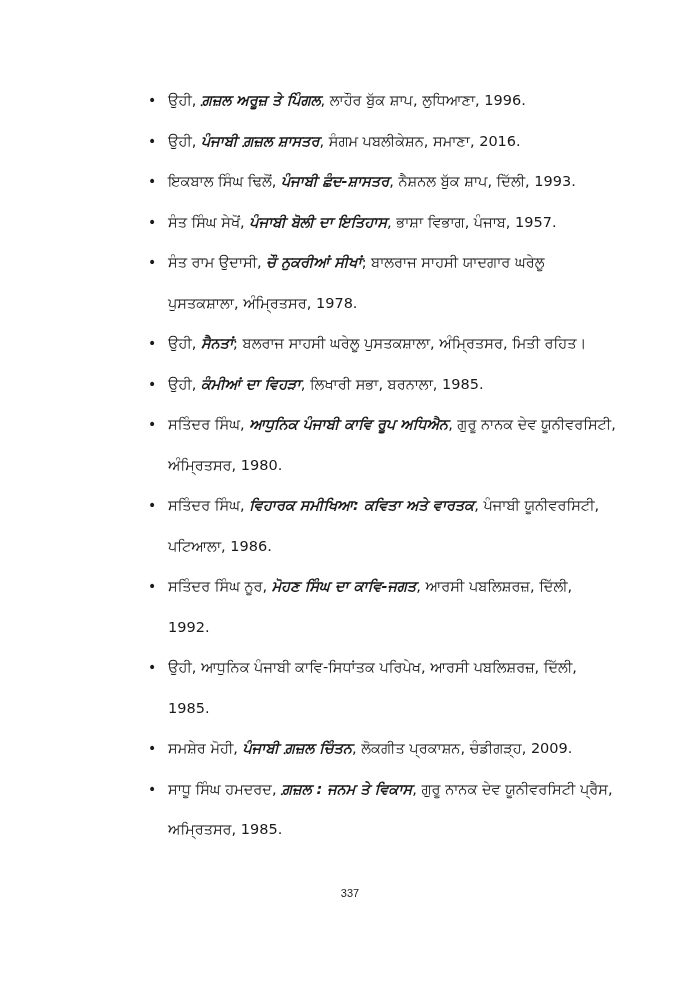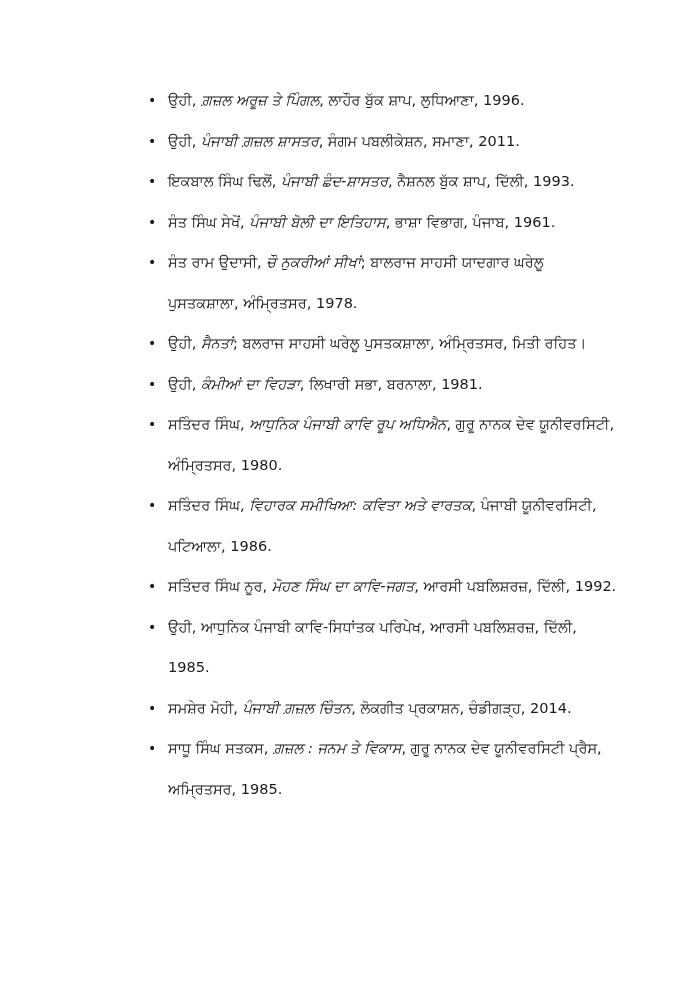--- a/index.html
+++ b/index.html
@@ -14,40 +14,41 @@
       position: relative;
       padding-left: 20px;
       font-size: 14.5px;
       line-height: 40.5px;
       margin: 0 0 0 0;
     }
     .bullet {
       position: absolute; left: 0; top: 0;
       font-size: 14px;
     }
-    .title { font-style: italic; }
+    .title { font-style: italic; font-weight: bold; }
     .page-number {
       position: absolute; left: 0; width: 700px; top: 887px;
       text-align: center; font-size: 11px; color: #222;
       font-family: "Liberation Sans", sans-serif;
     }
   </style>
 </head>
 <body>
 
 <div class="page">
   <ul class="bib-list">
     <li class="entry"><span class="bullet">•</span><span>ਉਹੀ, </span><span class="title">ਗ਼ਜ਼ਲ ਅਰੂਜ਼ ਤੇ ਪਿੰਗਲ</span><span>, ਲਾਹੌਰ ਬੁੱਕ ਸ਼ਾਪ, ਲੁਧਿਆਣਾ, 1996.</span></li>
-    <li class="entry"><span class="bullet">•</span><span>ਉਹੀ, </span><span class="title">ਪੰਜਾਬੀ ਗ਼ਜ਼ਲ ਸ਼ਾਸਤਰ</span><span>, ਸੰਗਮ ਪਬਲੀਕੇਸ਼ਨ, ਸਮਾਣਾ, 2011.</span></li>
+    <li class="entry"><span class="bullet">•</span><span>ਉਹੀ, </span><span class="title">ਪੰਜਾਬੀ ਗ਼ਜ਼ਲ ਸ਼ਾਸਤਰ</span><span>, ਸੰਗਮ ਪਬਲੀਕੇਸ਼ਨ, ਸਮਾਣਾ, 2016.</span></li>
     <li class="entry"><span class="bullet">•</span><span>ਇਕਬਾਲ ਸਿੰਘ ਢਿਲੋਂ, </span><span class="title">ਪੰਜਾਬੀ ਛੰਦ-ਸ਼ਾਸਤਰ</span><span>, ਨੈਸ਼ਨਲ ਬੁੱਕ ਸ਼ਾਪ, ਦਿੱਲੀ, 1993.</span></li>
-    <li class="entry"><span class="bullet">•</span><span>ਸੰਤ ਸਿੰਘ ਸੇਖੋਂ, </span><span class="title">ਪੰਜਾਬੀ ਬੋਲੀ ਦਾ ਇਤਿਹਾਸ</span><span>, ਭਾਸ਼ਾ ਵਿਭਾਗ, ਪੰਜਾਬ, 1961.</span></li>
+    <li class="entry"><span class="bullet">•</span><span>ਸੰਤ ਸਿੰਘ ਸੇਖੋਂ, </span><span class="title">ਪੰਜਾਬੀ ਬੋਲੀ ਦਾ ਇਤਿਹਾਸ</span><span>, ਭਾਸ਼ਾ ਵਿਭਾਗ, ਪੰਜਾਬ, 1957.</span></li>
     <li class="entry"><span class="bullet">•</span><span>ਸੰਤ ਰਾਮ ਉਦਾਸੀ, </span><span class="title">ਚੌ ਨੁਕਰੀਆਂ ਸੀਖਾਂ</span><span>; ਬਾਲਰਾਜ ਸਾਹਸੀ ਯਾਦਗਾਰ ਘਰੇਲੂ ਪੁਸਤਕਸ਼ਾਲਾ, ਅੰਮ੍ਰਿਤਸਰ, 1978.</span></li>
     <li class="entry"><span class="bullet">•</span><span>ਉਹੀ, </span><span class="title">ਸੈਨਤਾਂ</span><span>; ਬਲਰਾਜ ਸਾਹਸੀ ਘਰੇਲੂ ਪੁਸਤਕਸ਼ਾਲਾ, ਅੰਮ੍ਰਿਤਸਰ, ਮਿਤੀ ਰਹਿਤ।</span></li>
-    <li class="entry"><span class="bullet">•</span><span>ਉਹੀ, </span><span class="title">ਕੰਮੀਆਂ ਦਾ ਵਿਹੜਾ</span><span>, ਲਿਖਾਰੀ ਸਭਾ, ਬਰਨਾਲਾ, 1981.</span></li>
+    <li class="entry"><span class="bullet">•</span><span>ਉਹੀ, </span><span class="title">ਕੰਮੀਆਂ ਦਾ ਵਿਹੜਾ</span><span>, ਲਿਖਾਰੀ ਸਭਾ, ਬਰਨਾਲਾ, 1985.</span></li>
     <li class="entry"><span class="bullet">•</span><span>ਸਤਿੰਦਰ ਸਿੰਘ, </span><span class="title">ਆਧੁਨਿਕ ਪੰਜਾਬੀ ਕਾਵਿ ਰੂਪ ਅਧਿਐਨ</span><span>, ਗੁਰੂ ਨਾਨਕ ਦੇਵ ਯੂਨੀਵਰਸਿਟੀ, ਅੰਮ੍ਰਿਤਸਰ, 1980.</span></li>
     <li class="entry"><span class="bullet">•</span><span>ਸਤਿੰਦਰ ਸਿੰਘ, </span><span class="title">ਵਿਹਾਰਕ ਸਮੀਖਿਆ: ਕਵਿਤਾ ਅਤੇ ਵਾਰਤਕ</span><span>, ਪੰਜਾਬੀ ਯੂਨੀਵਰਸਿਟੀ, ਪਟਿਆਲਾ, 1986.</span></li>
     <li class="entry"><span class="bullet">•</span><span>ਸਤਿੰਦਰ ਸਿੰਘ ਨੂਰ, </span><span class="title">ਮੋਹਣ ਸਿੰਘ ਦਾ ਕਾਵਿ-ਜਗਤ</span><span>, ਆਰਸੀ ਪਬਲਿਸ਼ਰਜ਼, ਦਿੱਲੀ, 1992.</span></li>
     <li class="entry"><span class="bullet">•</span><span>ਉਹੀ, </span><span class="title"></span><span>ਆਧੁਨਿਕ ਪੰਜਾਬੀ ਕਾਵਿ-ਸਿਧਾਂਤਕ ਪਰਿਪੇਖ, ਆਰਸੀ ਪਬਲਿਸ਼ਰਜ਼, ਦਿੱਲੀ, 1985.</span></li>
-    <li class="entry"><span class="bullet">•</span><span>ਸਮਸ਼ੇਰ ਮੋਹੀ, </span><span class="title">ਪੰਜਾਬੀ ਗ਼ਜ਼ਲ ਚਿੰਤਨ</span><span>, ਲੋਕਗੀਤ ਪ੍ਰਕਾਸ਼ਨ, ਚੰਡੀਗੜ੍ਹ, 2014.</span></li>
-    <li class="entry"><span class="bullet">•</span><span>ਸਾਧੂ ਸਿੰਘ ਸਤਕਸ, </span><span class="title">ਗ਼ਜ਼ਲ : ਜਨਮ ਤੇ ਵਿਕਾਸ</span><span>, ਗੁਰੂ ਨਾਨਕ ਦੇਵ ਯੂਨੀਵਰਸਿਟੀ ਪ੍ਰੈਸ, ਅਮ੍ਰਿਤਸਰ, 1985.</span></li>
+    <li class="entry"><span class="bullet">•</span><span>ਸਮਸ਼ੇਰ ਮੋਹੀ, </span><span class="title">ਪੰਜਾਬੀ ਗ਼ਜ਼ਲ ਚਿੰਤਨ</span><span>, ਲੋਕਗੀਤ ਪ੍ਰਕਾਸ਼ਨ, ਚੰਡੀਗੜ੍ਹ, 2009.</span></li>
+    <li class="entry"><span class="bullet">•</span><span>ਸਾਧੂ ਸਿੰਘ ਹਮਦਰਦ, </span><span class="title">ਗ਼ਜ਼ਲ : ਜਨਮ ਤੇ ਵਿਕਾਸ</span><span>, ਗੁਰੂ ਨਾਨਕ ਦੇਵ ਯੂਨੀਵਰਸਿਟੀ ਪ੍ਰੈਸ, ਅਮ੍ਰਿਤਸਰ, 1985.</span></li>
   </ul>
 
+  <div class="page-number">337</div>
 </div>
 
 </body></html>

